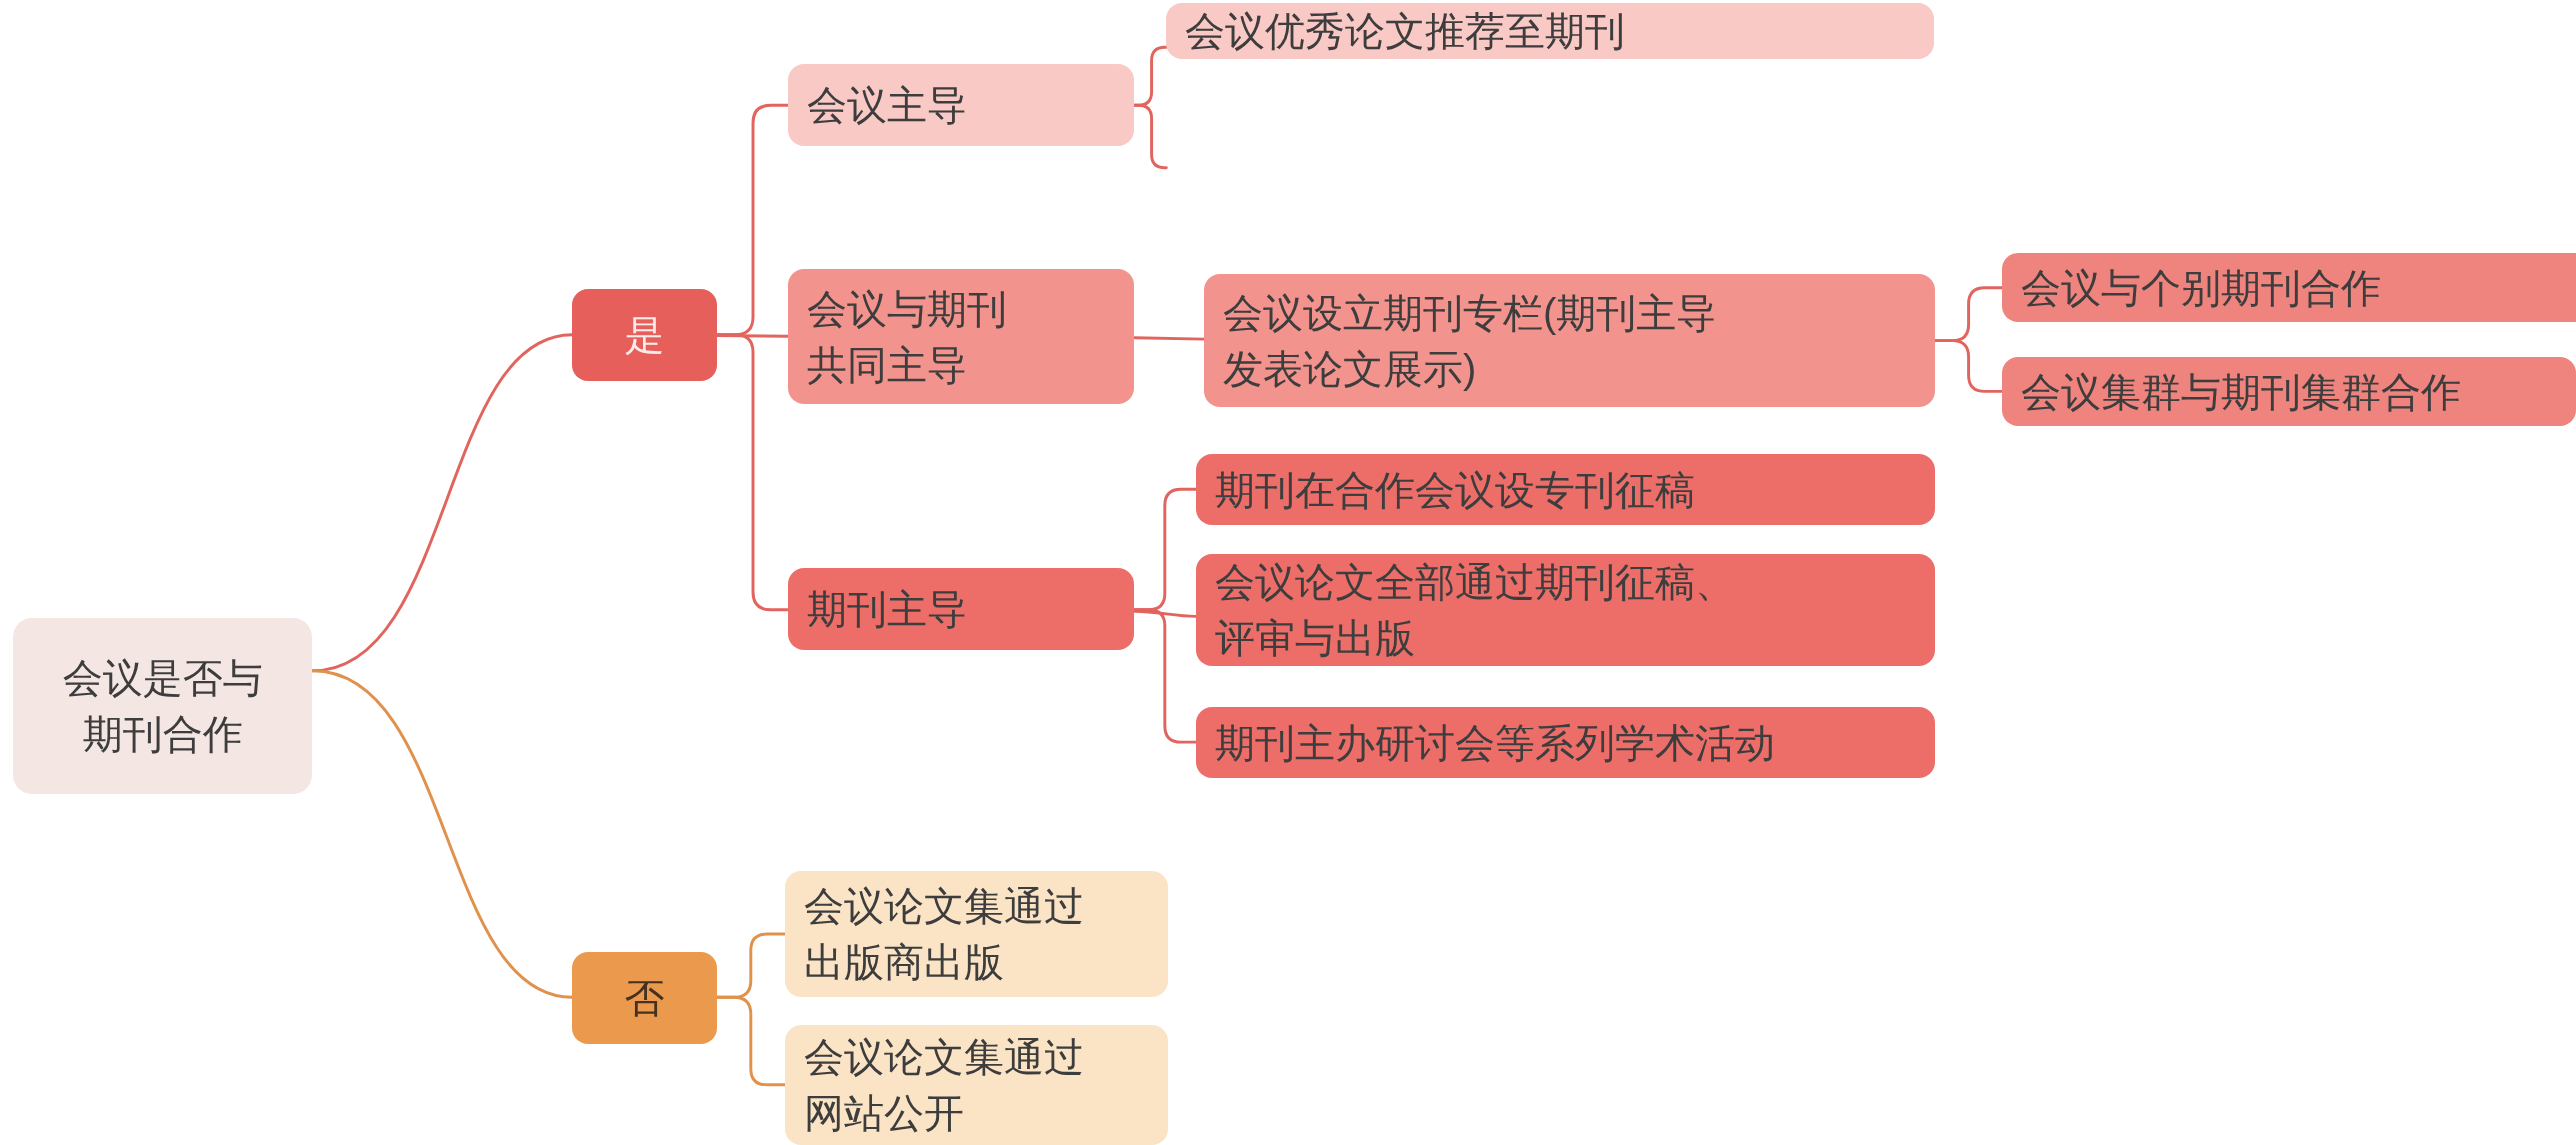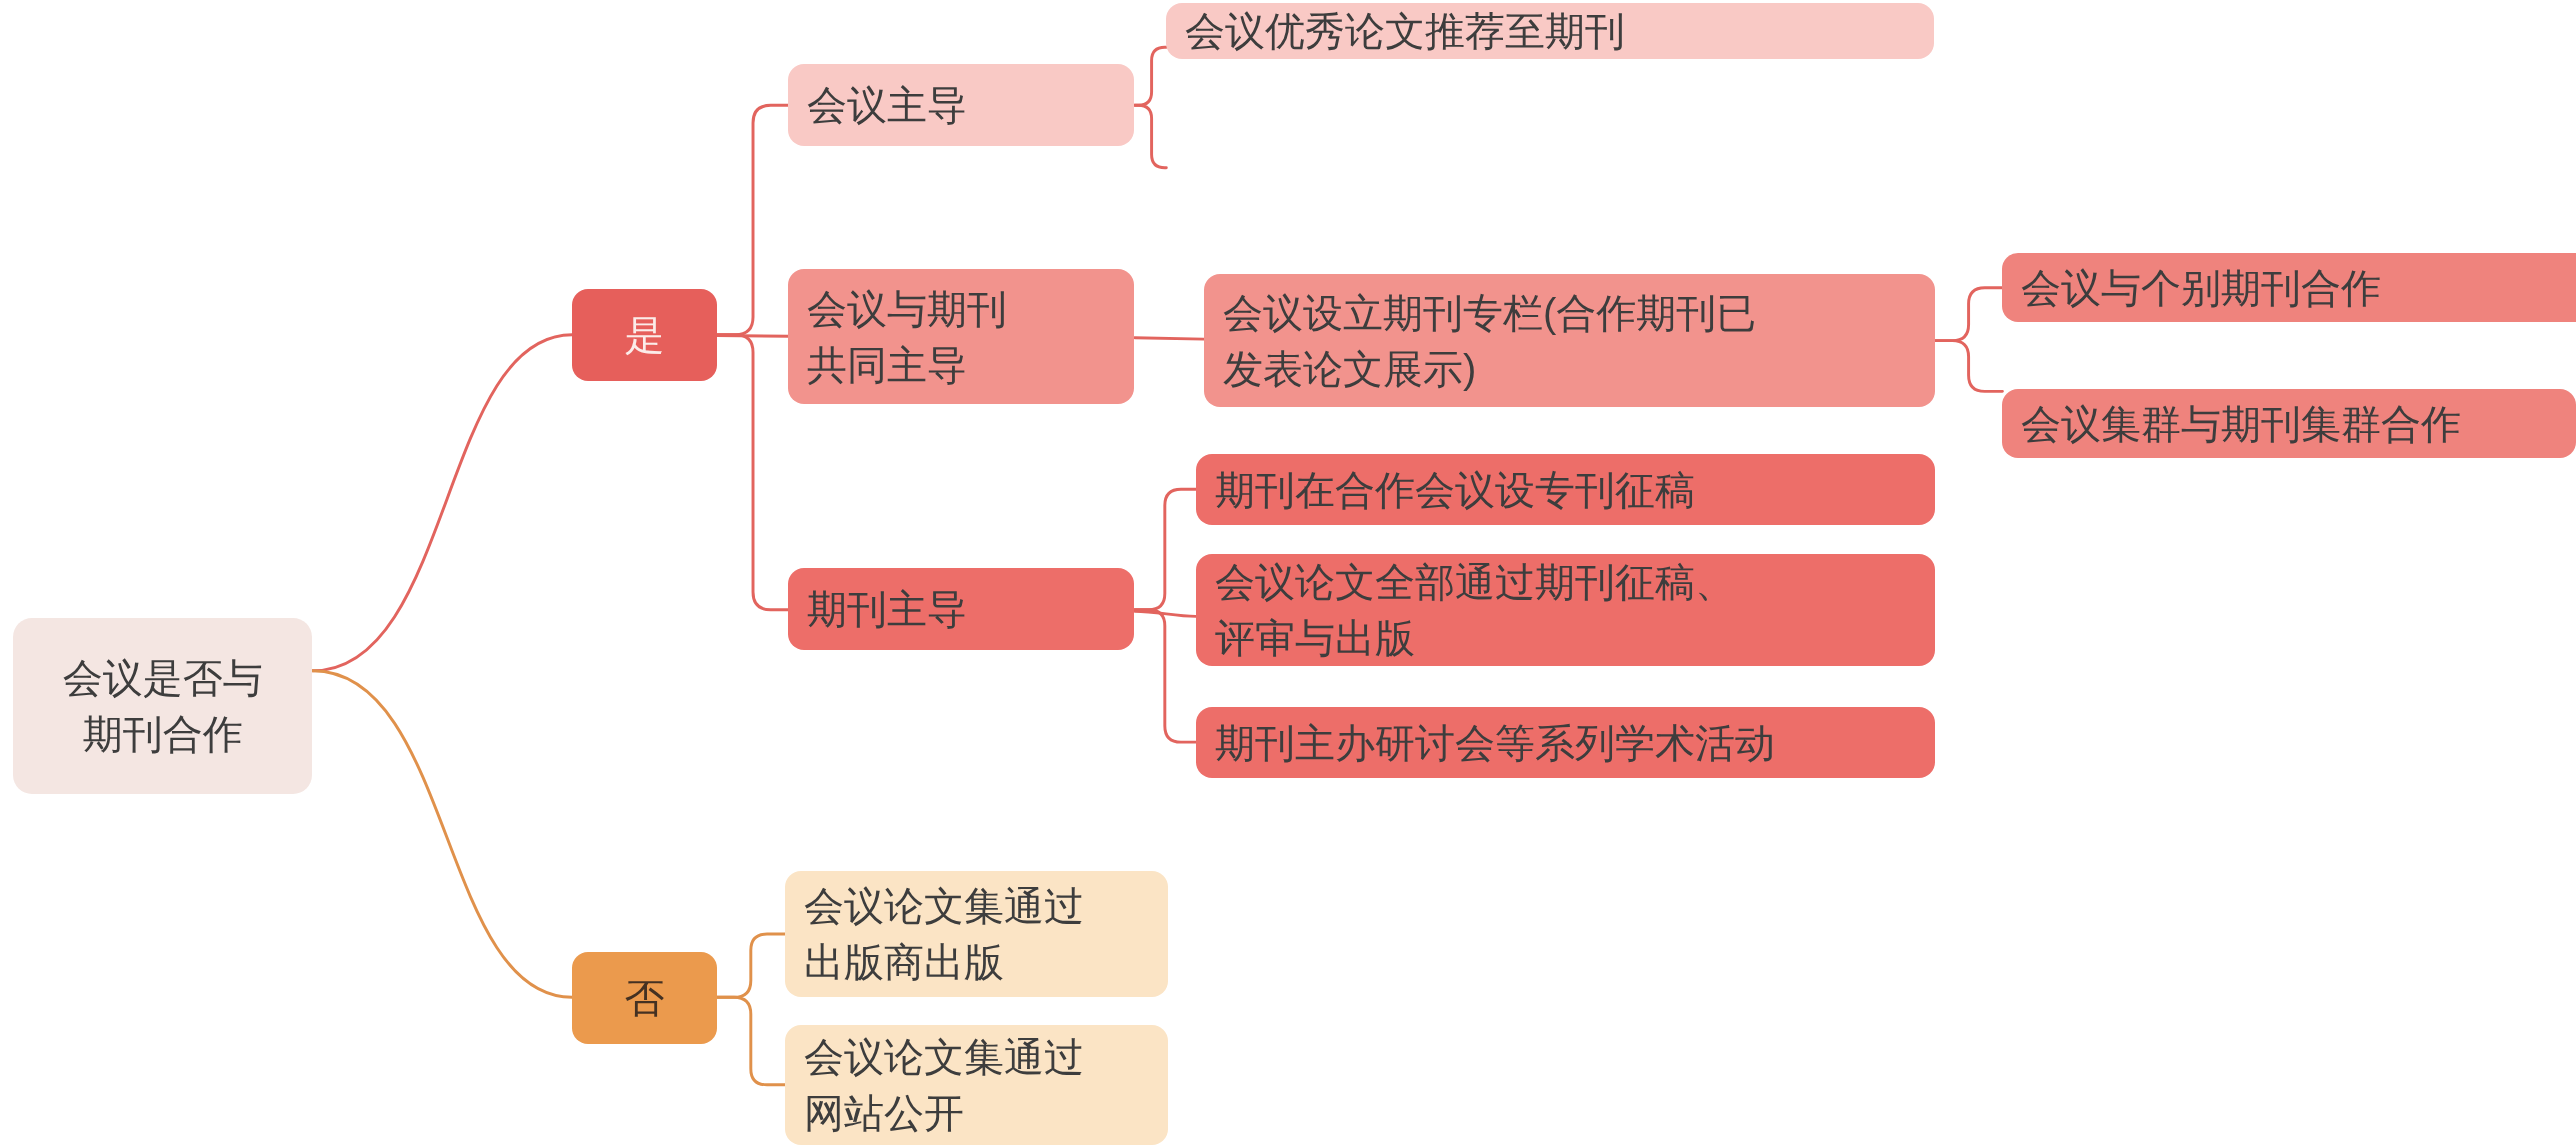--- a/index.html
+++ b/index.html
@@ -84,26 +84,26 @@
   <div class="node no center" style="left:572px; top:952px; width:145px; height:92px;">否</div>
 
   <div class="node g-conf" style="left:788px; top:64px; width:346px; height:82px;">会议主导</div>
 
   <div class="node g-conf" style="left:1166px; top:3px; width:768px; height:56px;">会议优秀论文推荐至期刊</div>
 
 
   <div class="node g-joint" style="left:788px; top:269px; width:346px; height:135px;">会议与期刊
 共同主导</div>
 
-  <div class="node g-joint" style="left:1204px; top:274px; width:731px; height:133px;">会议设立期刊专栏(合作期刊已
+  <div class="node g-joint" style="left:1204px; top:274px; width:731px; height:133px;">会议设立期刊专栏(期刊主导
 发表论文展示)</div>
 
   <div class="node g-sub" style="left:2002px; top:253px; width:626px; height:69px;">会议与个别期刊合作</div>
 
-  <div class="node g-sub" style="left:2002px; top:357px; width:574px; height:69px;margin-top:32px;">会议集群与期刊集群合作</div>
+  <div class="node g-sub" style="left:2002px; top:357px; width:574px; height:69px;">会议集群与期刊集群合作</div>
 
   <div class="node g-journal" style="left:788px; top:568px; width:346px; height:82px;">期刊主导</div>
 
   <div class="node g-journal" style="left:1196px; top:454px; width:739px; height:71px;">期刊在合作会议设专刊征稿</div>
 
   <div class="node g-journal" style="left:1196px; top:554px; width:739px; height:112px;">会议论文全部通过期刊征稿、
 评审与出版</div>
 
   <div class="node g-journal" style="left:1196px; top:707px; width:739px; height:71px;">期刊主办研讨会等系列学术活动</div>
 

